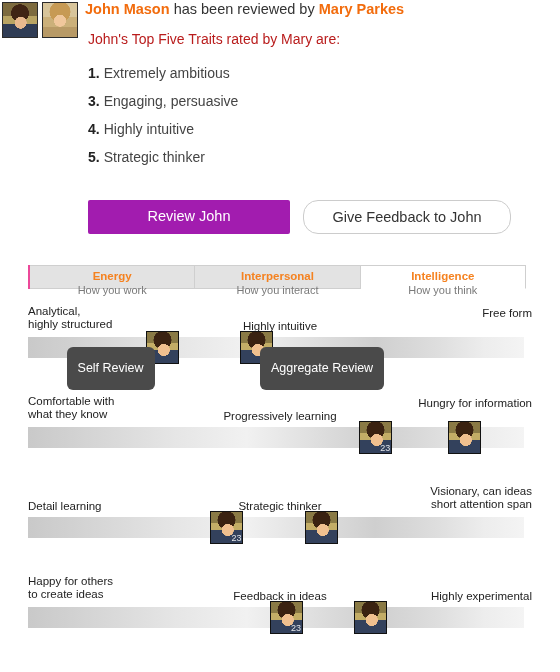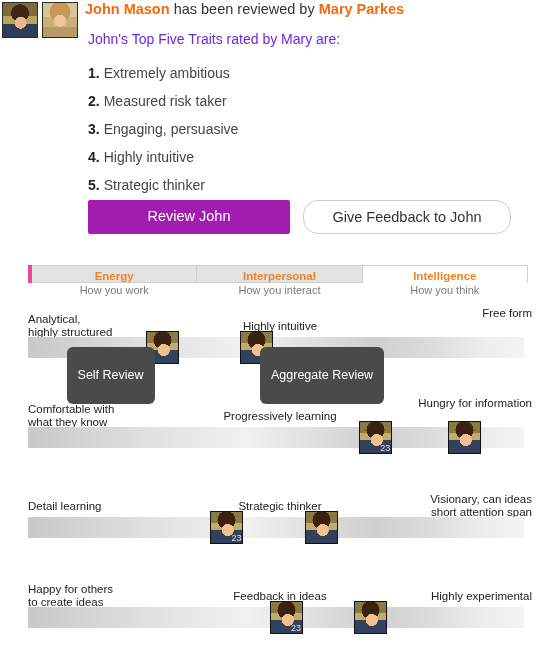--- a/index.html
+++ b/index.html
@@ -72,21 +72,21 @@
     color: #333333;
     font-weight: normal;
   }
 
   
   .traits-intro {
     position: absolute;
     left: 88px;
     top: 31px;
     font-size: 14px;
-    color: #6d28d9;
+    color: #b91c1c;
   }
   .traits-list {
     position: absolute;
     left: 88px;
     top: 59px;
     margin: 0;
     padding: 0;
     list-style: none;
   }
   .traits-list li {
@@ -133,23 +133,23 @@
     border: 1px solid #cccccc;
     border-radius: 15px;
   }
 
   
   .tabs {
     position: absolute;
     left: 28px;
     top: 265px;
     width: 496px;
-    height: 18px;
+    height: 24px;
     display: flex;
-    border-left: 4px solid #ec4899;
+    border-left: 2px solid #ec4899;
   }
   .tab {
     flex: 1 1 0;
     box-sizing: border-box;
     border: 1px solid #cfcfcf;
     border-left: none;
     background: #e3e3e3;
     text-align: center;
     padding-top: 3px;
     cursor: pointer;
@@ -195,21 +195,21 @@
   .slab {
     position: absolute;
     font-size: 11.5px;
     color: #222222;
     line-height: 13px;
     white-space: pre-line;
   }
   .slab.left  { left: 28px; top: 2px; text-align: left; }
   .slab.mid   { top: 15px; text-align: center; transform: translateX(-50%); }
   .slab.right { right: 28px; top: 2px; text-align: right; }
-  .slab.two-line { top: 8px; }
+  .slab.two-line { top: 0; }
 
   .slider-track {
     position: absolute;
     left: 28px;
     top: 32px;
     width: 496px;
     height: 21px;
     background: linear-gradient(to right,
         #c9c9c9 0%,
         #d6d6d6 14%,
@@ -245,21 +245,21 @@
     line-height: 10px;
     color: rgba(255,255,255,0.85);
     font-family: Liberation Sans, sans-serif;
   }
 
   .tooltip {
     position: absolute;
     top: 42px;
     height: 25px;
     line-height: 25px;
-    padding: 16px 11px;
+    padding: 9px 11px;
     background: #4a4a4a;
     color: #ffffff;
     font-size: 12.5px;
     border-radius: 6px;
     white-space: nowrap;
     z-index: 5;
   }
 </style>
 </head>
 <body>
@@ -273,23 +273,20 @@
     <span class="orange">John Mason</span>
     <span class="plain">has been reviewed by</span>
     <span class="orange">Mary Parkes</span>
   </div>
 </div>
 
 <div class="traits-intro">John's Top Five Traits rated by Mary are:</div>
 <ul class="traits-list">
   <li>
     <span class="num">1.</span><span>Extremely ambitious</span>
-  </li>
-  <li>
-    <span class="num">2.</span><span>Measured risk taker</span>
   </li>
   <li>
     <span class="num">3.</span><span>Engaging, persuasive</span>
   </li>
   <li>
     <span class="num">4.</span><span>Highly intuitive</span>
   </li>
   <li>
     <span class="num">5.</span><span>Strategic thinker</span>
   </li>

